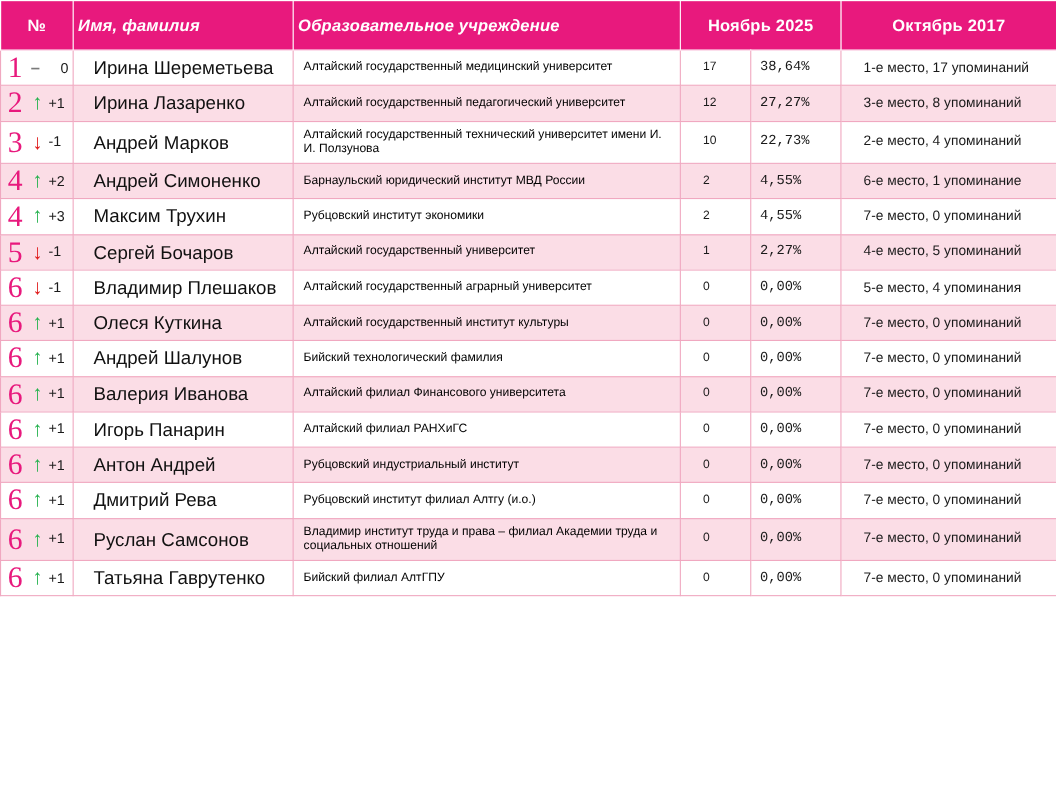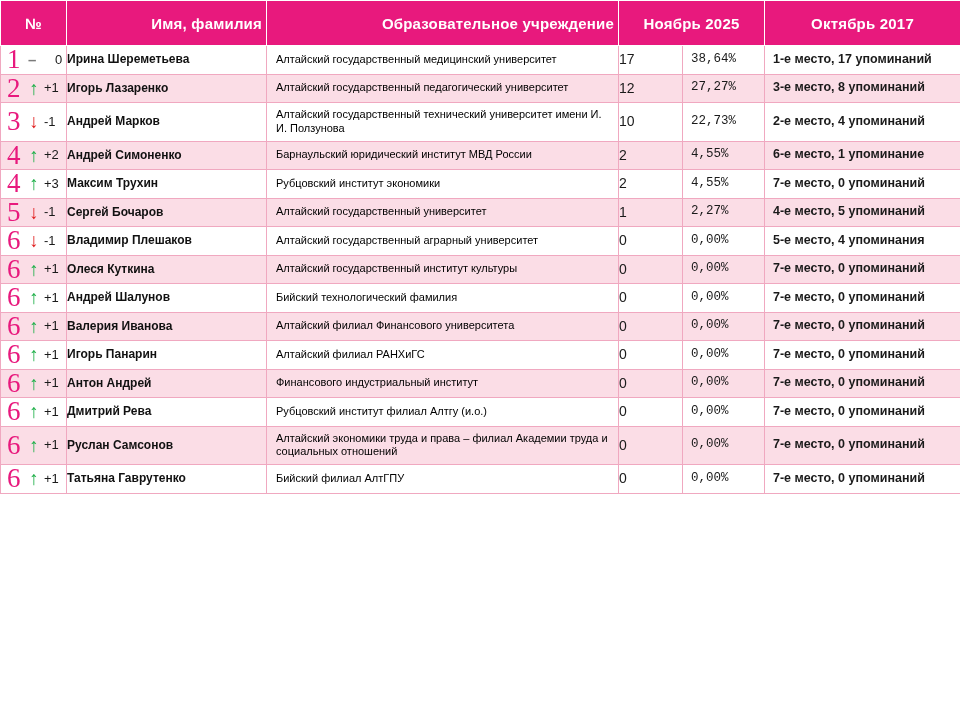--- a/index.html
+++ b/index.html
@@ -30,21 +30,21 @@
     color: #ffffff;
     font-size: 15px;
     font-weight: bold;
     text-align: center;
     height: 40px;
     border: 1px solid #ffffff;
     padding: 2px 4px;
     letter-spacing: 0.2px;
   }
   thead th.th-num { font-size: 15px; }
-  thead th.th-left { text-align: right; }
+  thead th.th-left { text-align: left; font-style: italic; }
 
   tbody td {
     border: 1px solid #f0a8c0;
     vertical-align: middle;
     font-size: 12.5px;
     color: #1a1a1a;
     padding: 5px 7px;
     line-height: 1.25;
   }
   tbody tr.odd td { background: #ffffff; }
@@ -85,34 +85,34 @@
     color: #1a1a1a;
     min-width: 18px;
     text-align: left;
   }
   .delta.zero {
     text-align: right;
     min-width: 22px;
   }
 
   td.name {
-    font-weight: bold;
-    font-size: 12px;
+    font-weight: normal;
+    font-size: 17px;
     color: #111111;
-    padding-left: 0;
+    padding-left: 18px;
   }
   td.org {
     font-weight: normal;
     font-size: 11px;
     color: #000000;
     padding-left: 9px;
   }
-  td.nov { font-size: 14px; padding-left: 0; margin-left: 42px; }
+  td.nov { font-size: 11px; padding-left: 20px; margin-left: 42px; }
   td.pct { font-size: 12.5px; padding-left: 8px; font-family: Liberation Mono, monospace; }
-  td.oct { font-size: 12.5px; padding-left: 8px; font-weight: bold; }
+  td.oct { font-size: 12.5px; padding-left: 20px; }
 </style>
 </head>
 <body>
 
 <table class="rating">
   <colgroup>
     <col class="c-num">
     <col class="c-name">
     <col class="c-org">
     <col class="c-nov">
@@ -144,21 +144,21 @@
         <td class="oct">1-е место, 17 упоминаний</td>
       </tr>
       <tr class="even">
         <td class="num">
           <div class="num-wrap">
             <span class="rank">2</span>
             <span class="arrow up">↑</span>
             <span class="delta">+1</span>
           </div>
         </td>
-        <td class="name">Игорь Лазаренко</td>
+        <td class="name">Ирина Лазаренко</td>
         <td class="org">Алтайский государственный педагогический университет</td>
         <td class="nov">12</td>
         <td class="pct">27,27%</td>
         <td class="oct">3-е место, 8 упоминаний</td>
       </tr>
       <tr class="odd">
         <td class="num">
           <div class="num-wrap">
             <span class="rank">3</span>
             <span class="arrow down">↓</span>
@@ -285,21 +285,21 @@
       </tr>
       <tr class="even">
         <td class="num">
           <div class="num-wrap">
             <span class="rank">6</span>
             <span class="arrow up">↑</span>
             <span class="delta">+1</span>
           </div>
         </td>
         <td class="name">Антон Андрей</td>
-        <td class="org">Финансового индустриальный институт</td>
+        <td class="org">Рубцовский индустриальный институт</td>
         <td class="nov">0</td>
         <td class="pct">0,00%</td>
         <td class="oct">7-е место, 0 упоминаний</td>
       </tr>
       <tr class="odd">
         <td class="num">
           <div class="num-wrap">
             <span class="rank">6</span>
             <span class="arrow up">↑</span>
             <span class="delta">+1</span>
@@ -313,21 +313,21 @@
       </tr>
       <tr class="even">
         <td class="num">
           <div class="num-wrap">
             <span class="rank">6</span>
             <span class="arrow up">↑</span>
             <span class="delta">+1</span>
           </div>
         </td>
         <td class="name">Руслан Самсонов</td>
-        <td class="org">Алтайский экономики труда и права – филиал Академии труда и социальных отношений</td>
+        <td class="org">Владимир институт труда и права – филиал Академии труда и социальных отношений</td>
         <td class="nov">0</td>
         <td class="pct">0,00%</td>
         <td class="oct">7-е место, 0 упоминаний</td>
       </tr>
       <tr class="odd">
         <td class="num">
           <div class="num-wrap">
             <span class="rank">6</span>
             <span class="arrow up">↑</span>
             <span class="delta">+1</span>

